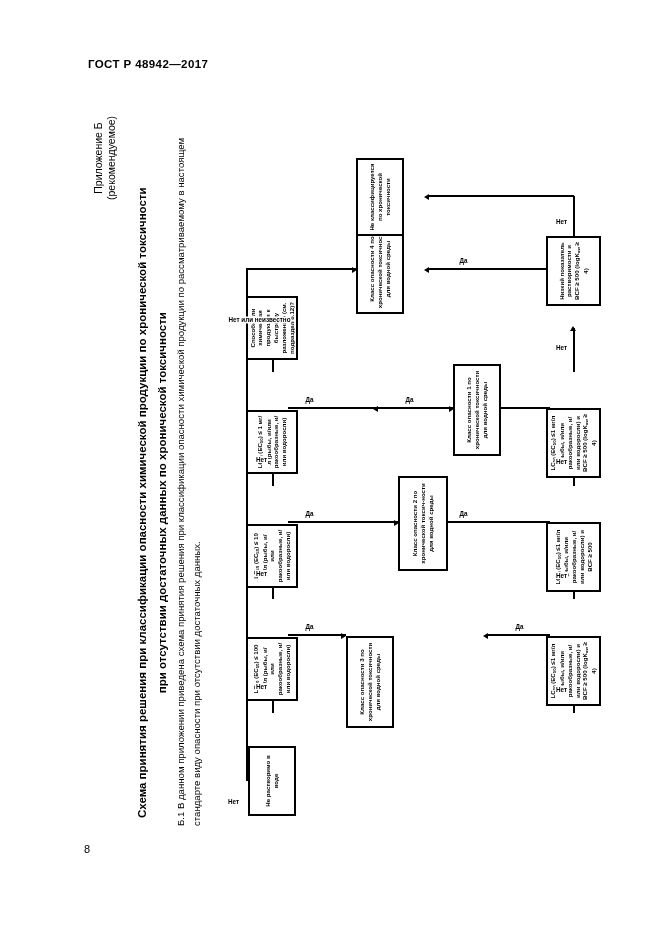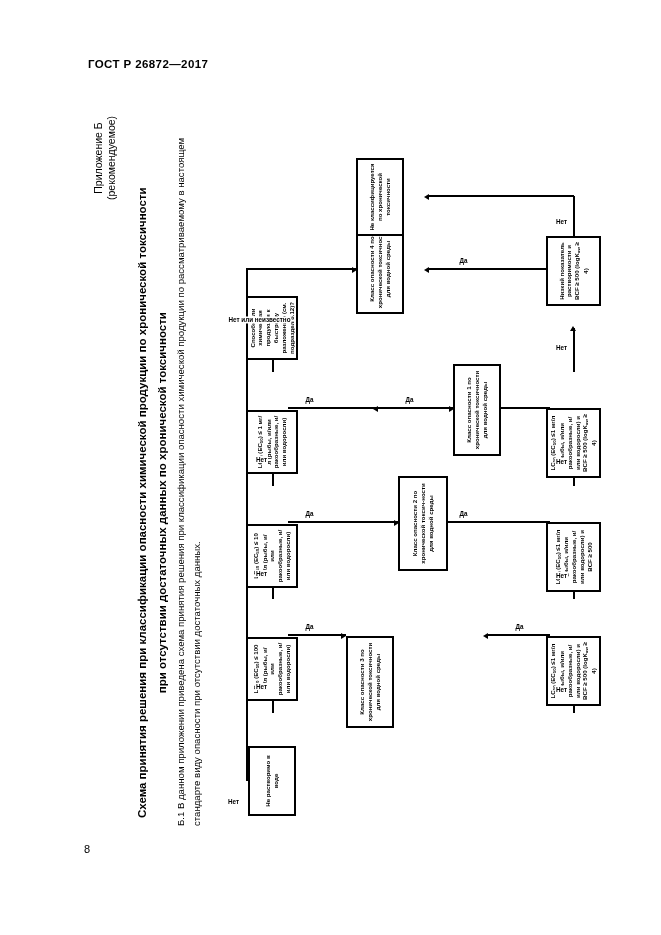--- a/index.html
+++ b/index.html
@@ -127,21 +127,21 @@
   .arrow.down {
     border-left: 3.2px solid transparent;
     border-right: 3.2px solid transparent;
     border-top: 5px solid #000;
   }
   sub { font-size: 0.72em; vertical-align: -0.22em; }
 </style>
 </head>
 <body>
 
-<div class="gost-header">ГОСТ Р 26872—2017</div>
+<div class="gost-header">ГОСТ Р 48942—2017</div>
 
 <div class="page-number">8</div>
 
 <div class="rot appendix-label" style="left:92px; top:200px;">
   <div>Приложение Б</div>
   <div>(рекомендуемое)</div>
 </div>
 
 <div class="rot doc-title" style="left:133px; top:818px;">
   <div>Схема принятия решения при классификации опасности химической продукции по хронической токсичности</div>

